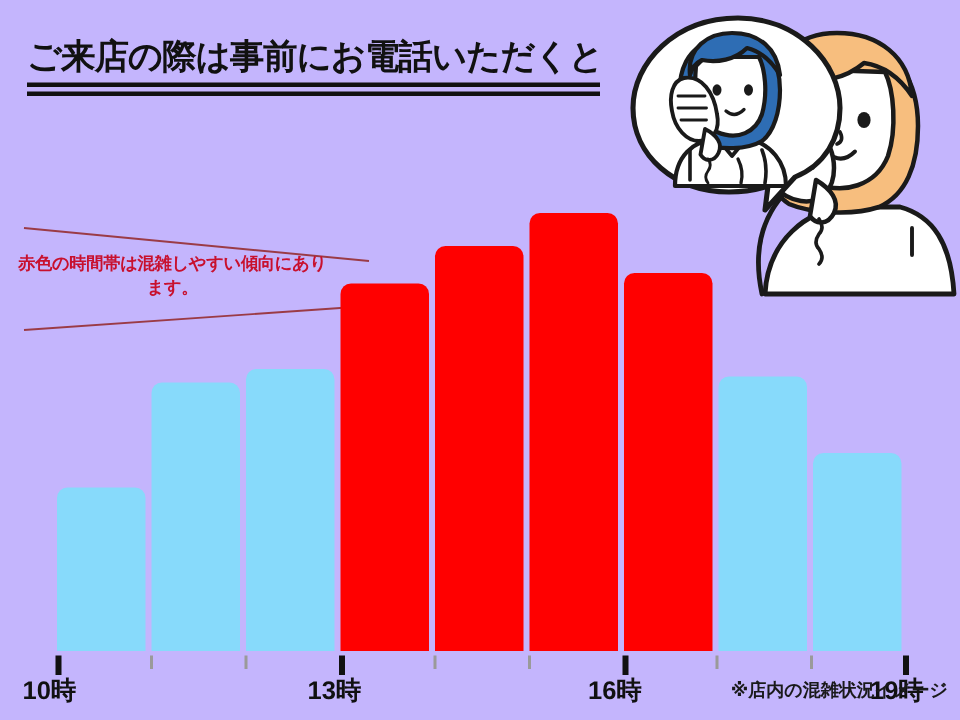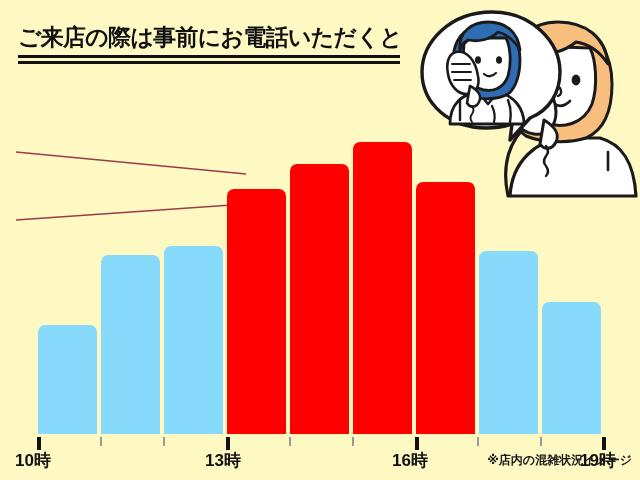--- a/index.html
+++ b/index.html
@@ -13,21 +13,21 @@
     font-family: "Liberation Sans", "DejaVu Sans", sans-serif;
     overflow: hidden;
     position: relative;
   }
 
   #stage {
     position: absolute;
     left: 0; top: 0;
     width: 640px;
     height: 480px;
-    background: #fef9c3;
+    background: #c4b5fd;
   }
 
   
   #headline {
     position: absolute;
     left: 18px;
     top: 22px;
     width: 384px;
   }
   .headline-line1 {
@@ -146,20 +146,21 @@
     <div class="headline-line1">ご来店の際は事前にお電話いただくと</div>
     <div class="rule"></div>
     <div class="rule"></div>
   </div>
 
   <svg id="annotation-lines" viewBox="0 0 236 76">
     <line x1="2" y1="4" x2="232" y2="26" stroke="#9b3b46" stroke-width="1.3"></line>
     <line x1="2" y1="72" x2="232" y2="56" stroke="#9b3b46" stroke-width="1.3"></line>
   </svg>
 
+  <div id="annotation" style="color: rgb(200, 16, 46);">赤色の時間帯は混雑しやすい傾向にあります。</div>
 
   <div id="chart">
 
     <div class="bar blue" style="left: 38px; width: 59px; height: 109px; background: rgb(135, 218, 251);"></div>
     <div class="bar blue" style="left: 101px; width: 59px; height: 179px; background: rgb(135, 218, 251);"></div>
     <div class="bar blue" style="left: 164px; width: 59px; height: 188px; background: rgb(135, 218, 251);"></div>
     <div class="bar red" style="left: 227px; width: 59px; height: 245px; background: rgb(255, 0, 0);"></div>
     <div class="bar red" style="left: 290px; width: 59px; height: 270px; background: rgb(255, 0, 0);"></div>
     <div class="bar red" style="left: 353px; width: 59px; height: 292px; background: rgb(255, 0, 0);"></div>
     <div class="bar red" style="left: 416px; width: 59px; height: 252px; background: rgb(255, 0, 0);"></div>

